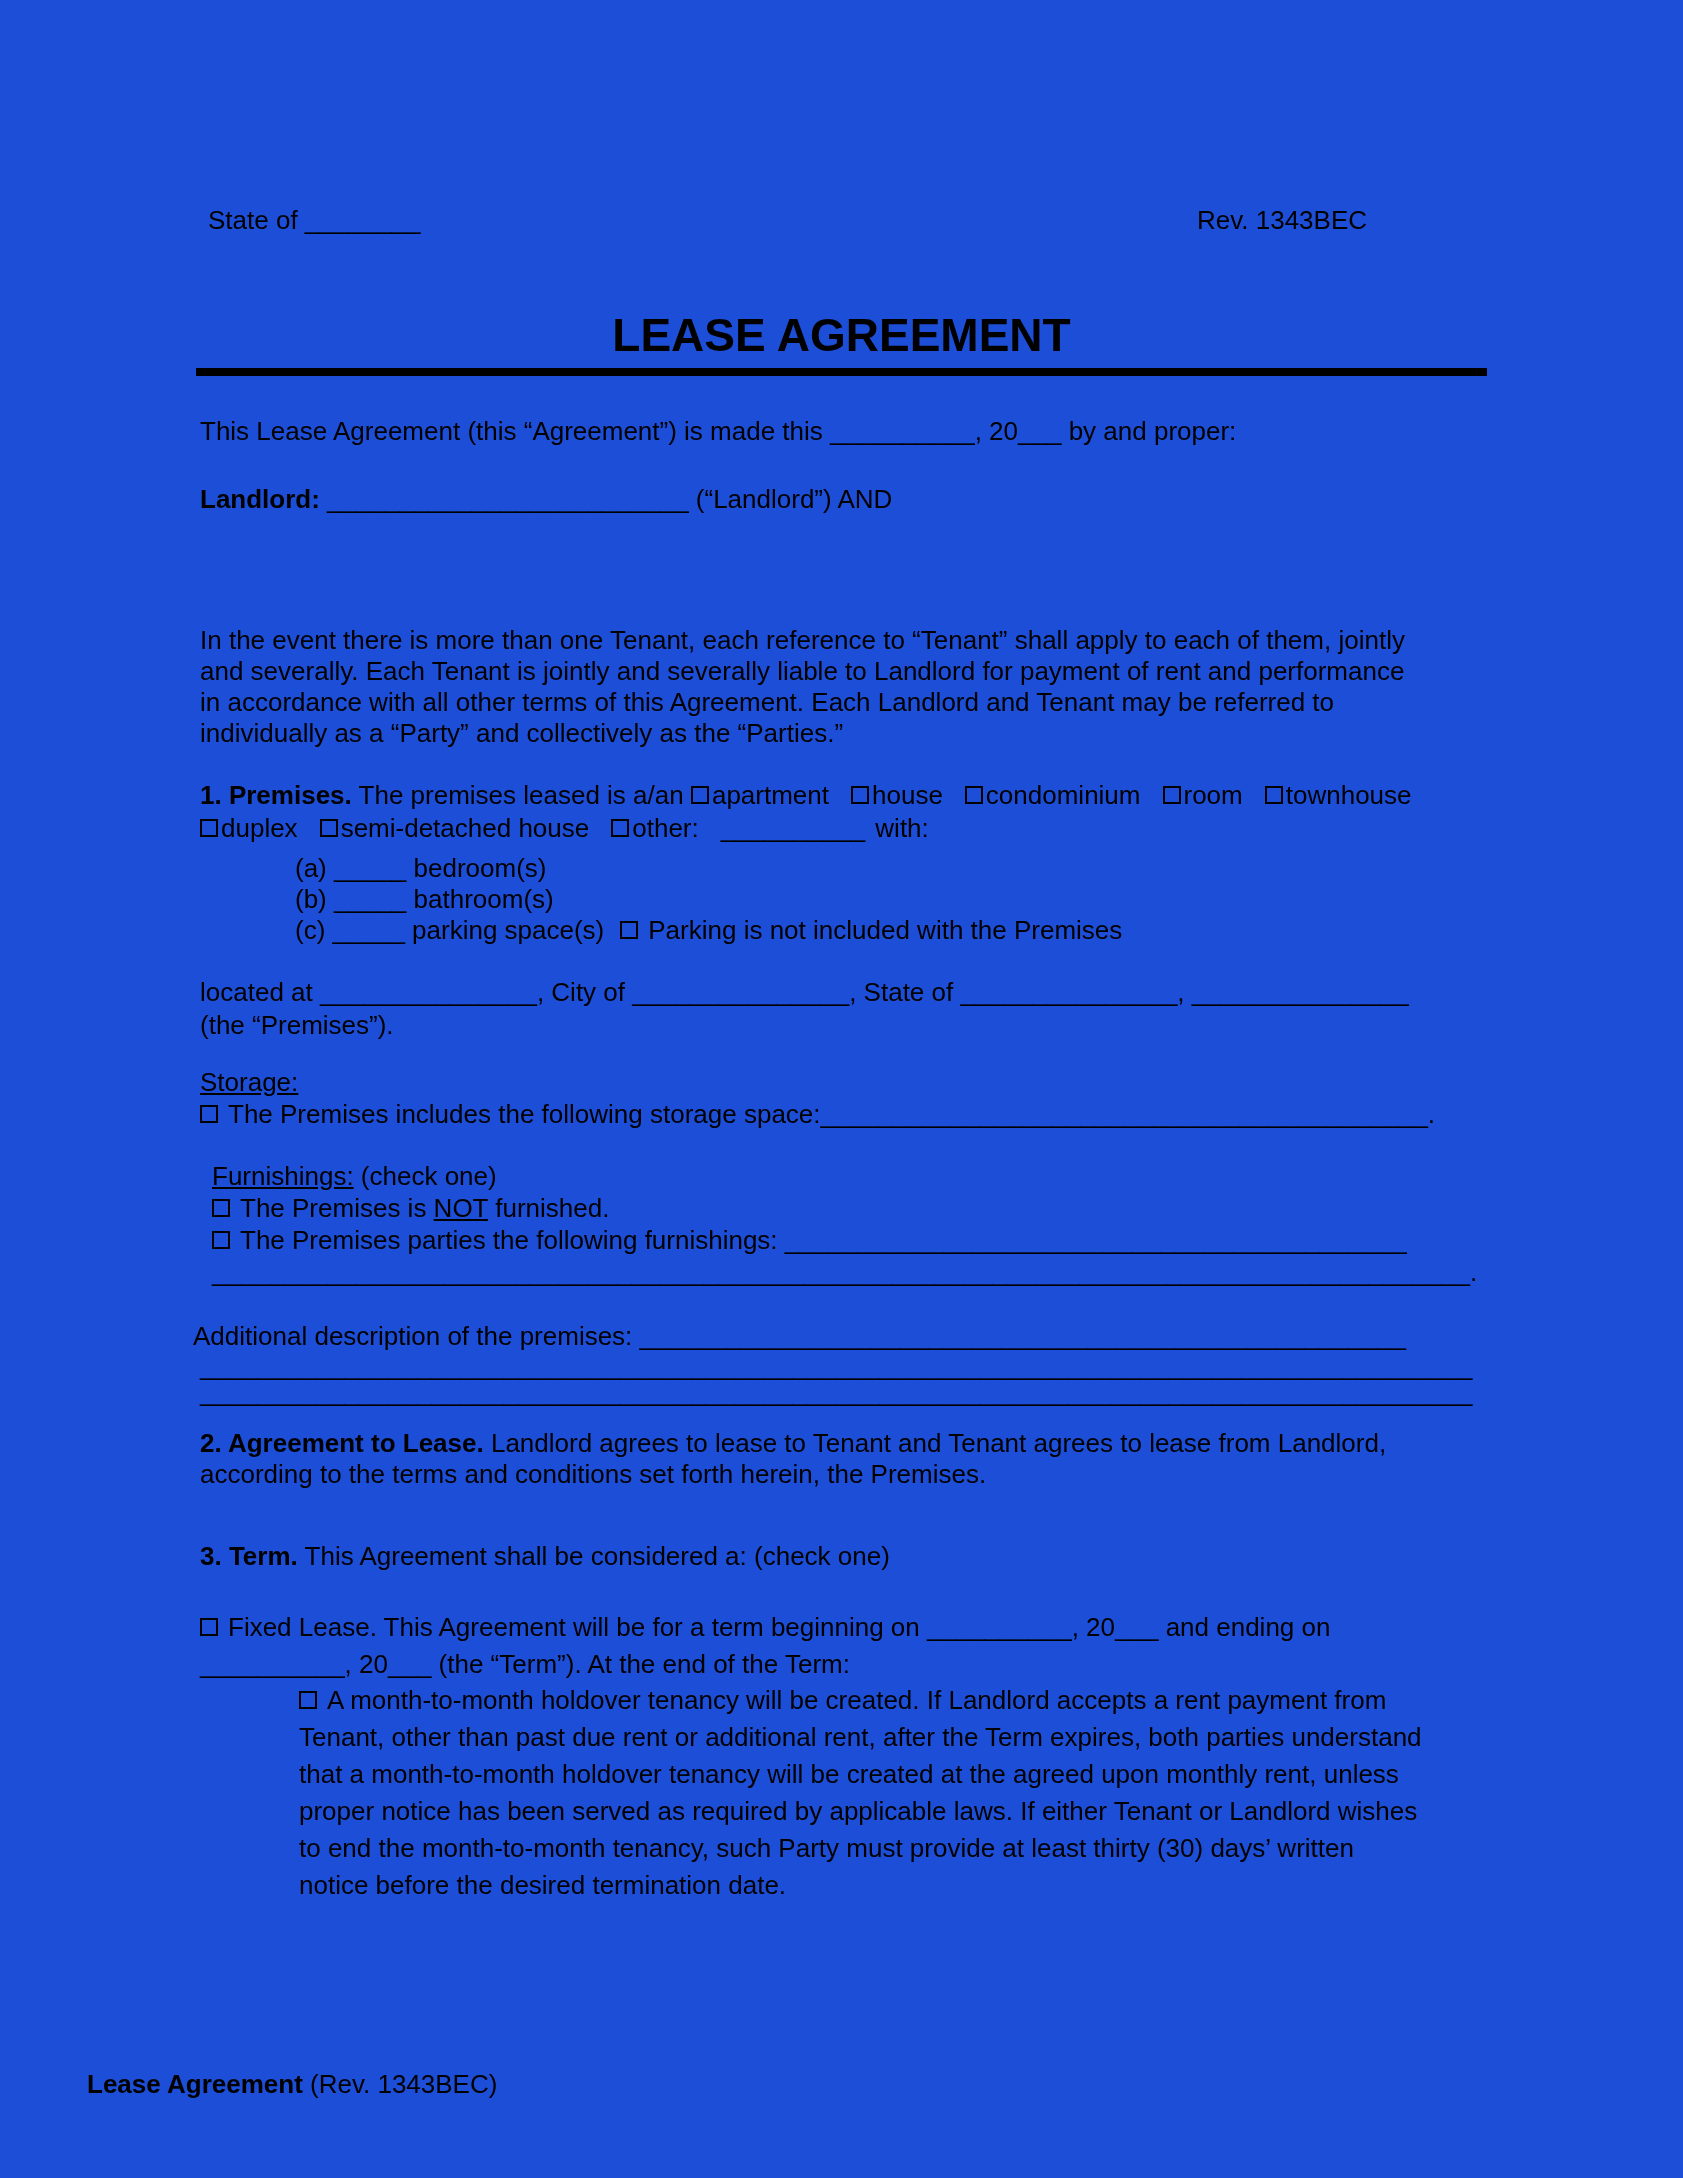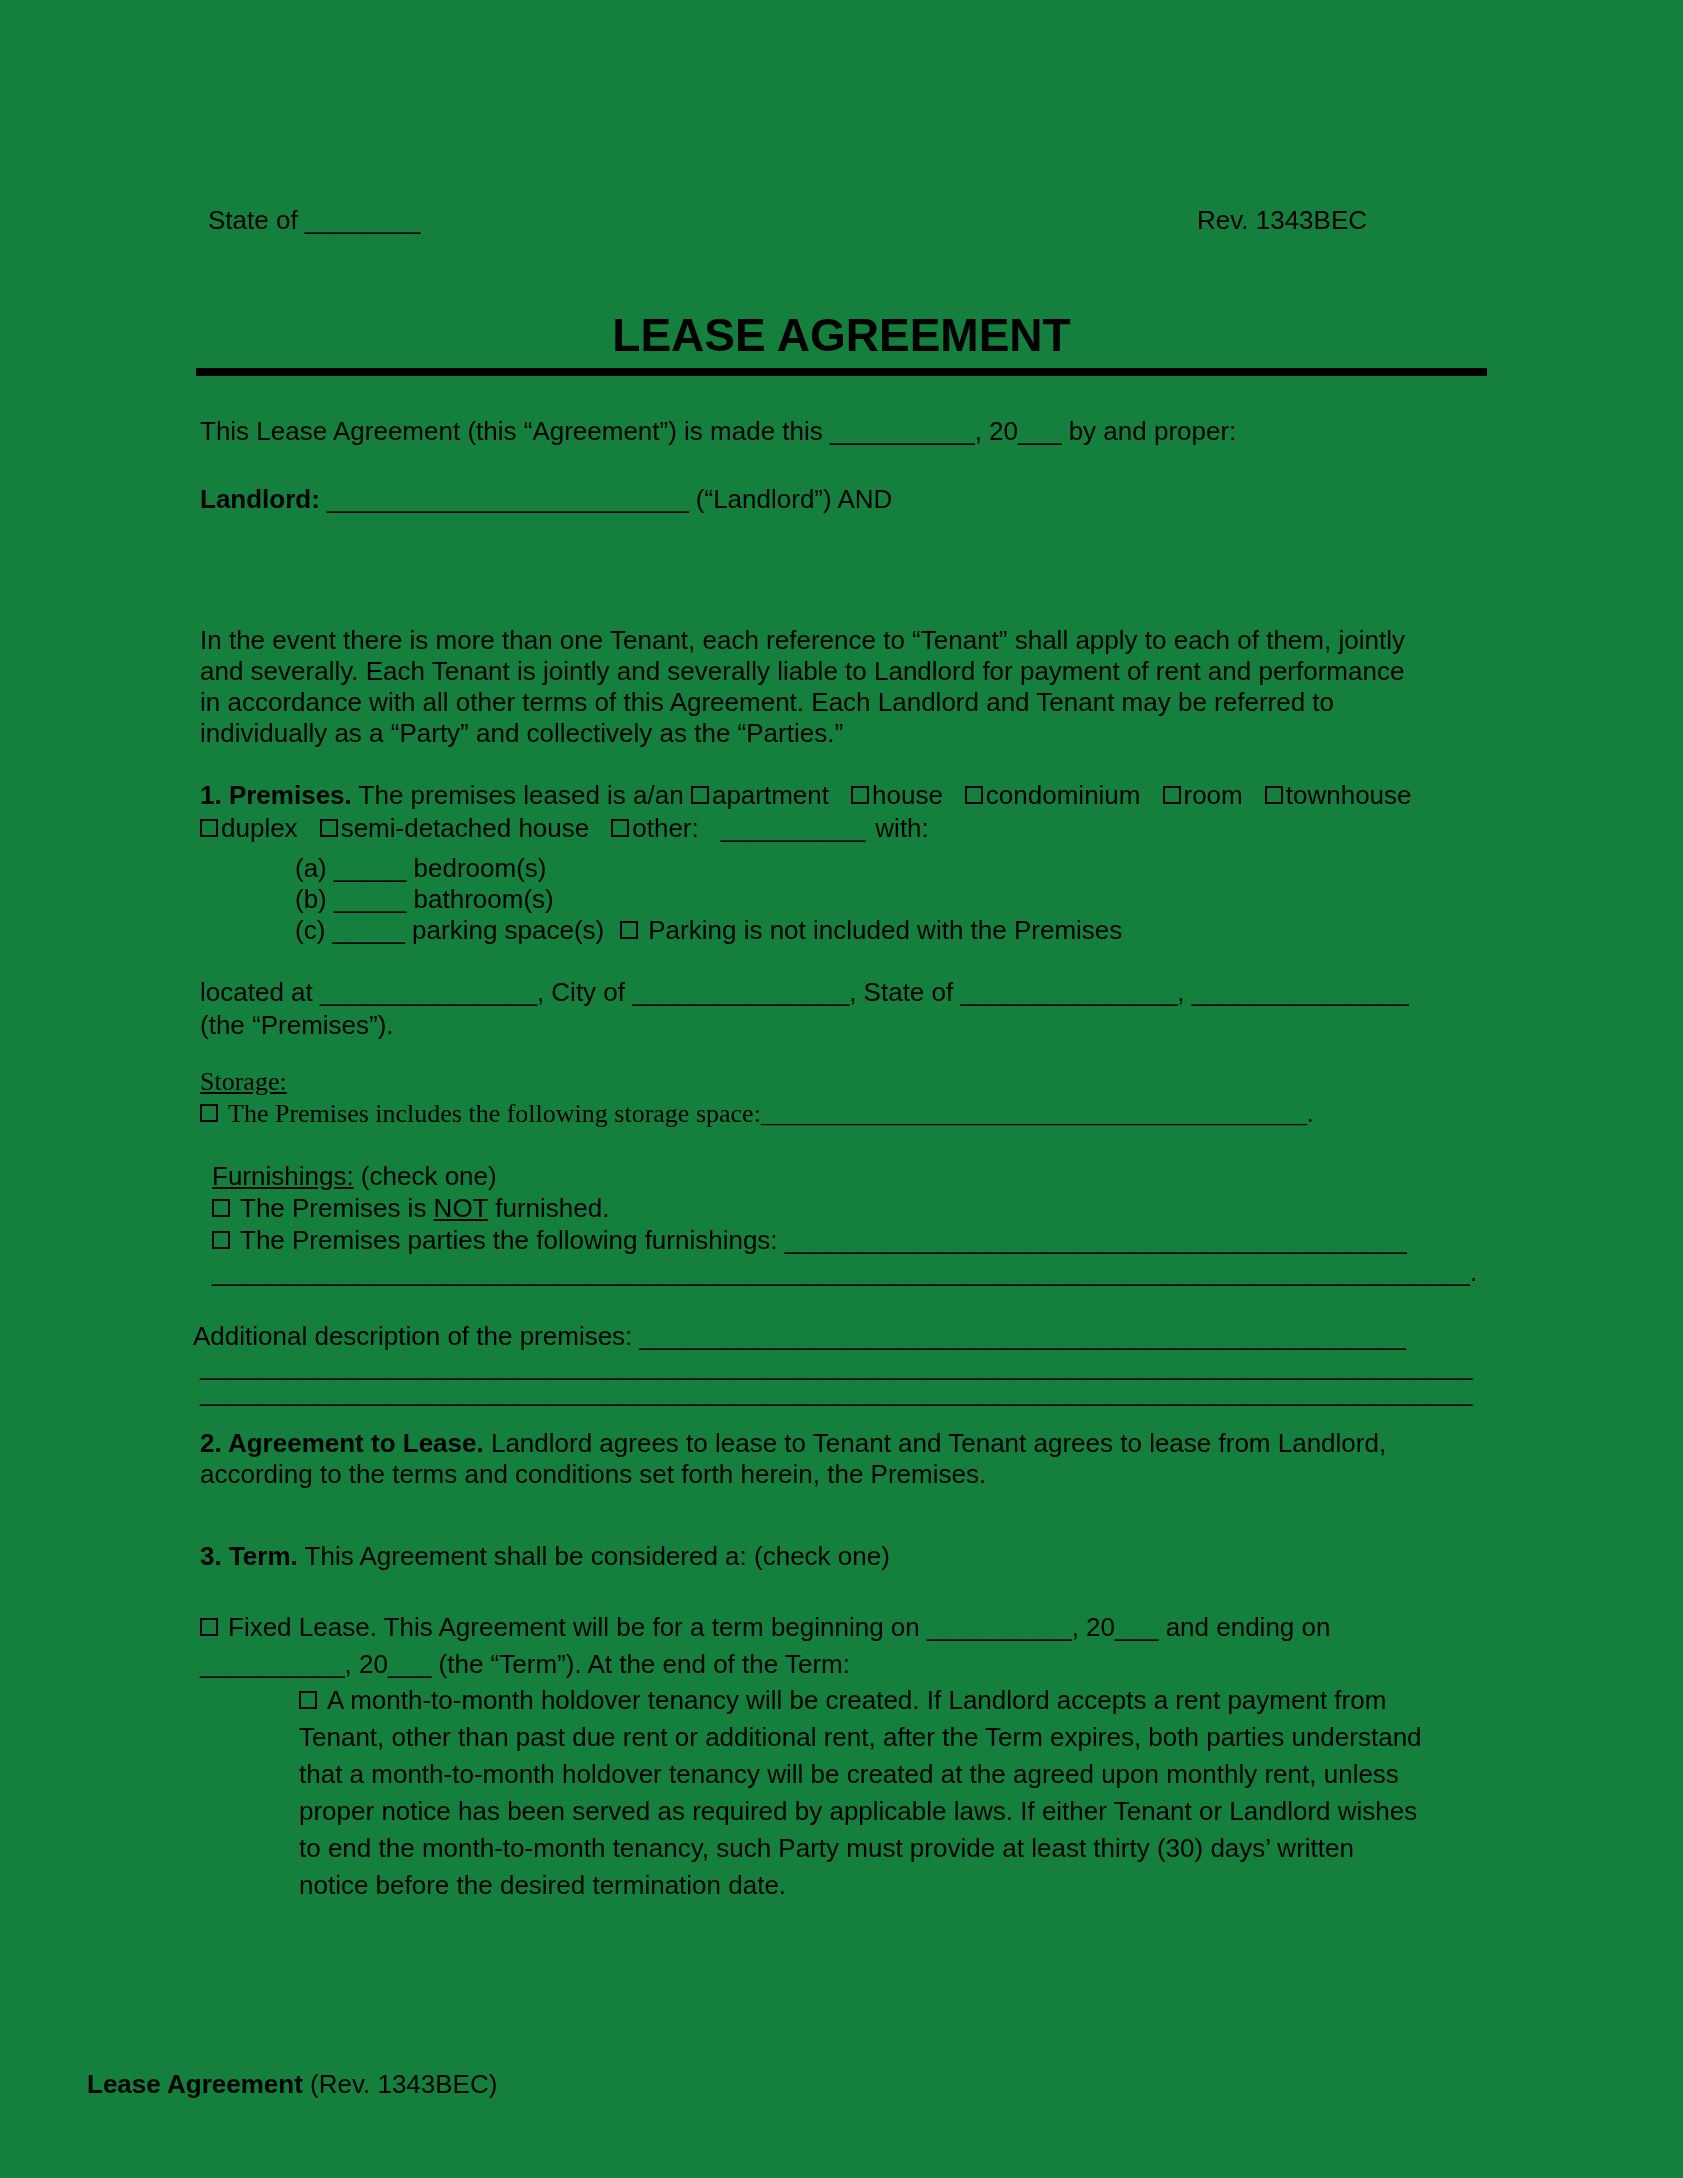--- a/index.html
+++ b/index.html
@@ -1,19 +1,19 @@
 <!DOCTYPE html>
 <html><head>
 <meta charset="utf-8">
 <style>
   html,body{margin:0;padding:0;background:#ffffff;}
   #page{
     position:relative;
     width:1683px;height:2178px;
-    background:#15803d;
+    background:#1d4ed8;
     font-family:"Liberation Sans","DejaVu Sans",sans-serif;
     font-size:26px;
     color:#000;
   }
   .abs{position:absolute;}
   .ln{white-space:nowrap;}
   .b{font-weight:bold;}
   .u{text-decoration:underline;}
   .title{
     width:1683px;text-align:center;
@@ -62,21 +62,21 @@
     <div class="ln"><span>(a) </span><span>_____</span><span> bedroom(s)</span></div>
     <div class="ln"><span>(b) </span><span>_____</span><span> bathroom(s)</span></div>
     <div class="ln"><span>(c) </span><span>_____</span><span> parking space(s)</span><span class="cb sp" style="margin-left:16px;"></span><span>Parking is not included with the Premises</span></div>
   </div>
 
   <div class="abs" style="left:200px;top:976px;line-height:33px;">
     <div class="ln"><span>located at </span><span>_______________</span><span>, City of </span><span>_______________</span><span>, State of </span><span>_______________</span><span>, </span><span>_______________</span></div>
     <div class="ln">(the “Premises”).</div>
   </div>
 
-  <div class="abs" style="left:200px;top:1066px;line-height:32px;font-family:Liberation Serif, serif;">
+  <div class="abs" style="left:200px;top:1066px;line-height:32px;">
     <div class="ln"><span class="u">Storage:</span></div>
     <div class="ln"><span class="cb sp"></span><span>The Premises includes the following storage space:</span><span>__________________________________________</span><span>.</span></div>
   </div>
 
   <div class="abs" style="left:212px;top:1160px;line-height:32px;">
     <div class="ln"><span class="u">Furnishings:</span><span> (check one)</span></div>
     <div class="ln"><span class="cb sp"></span><span>The Premises is </span><span class="u">NOT</span><span> furnished.</span></div>
     <div class="ln"><span class="cb sp"></span><span>The Premises parties the following furnishings: </span><span>___________________________________________</span></div>
     <div class="ln"><span>_______________________________________________________________________________________</span><span>.</span></div>
   </div>

